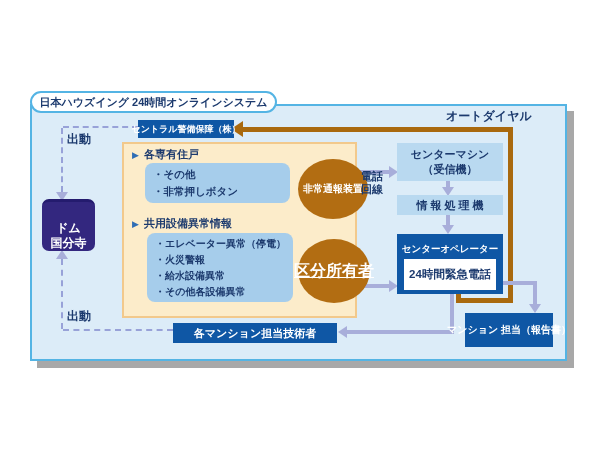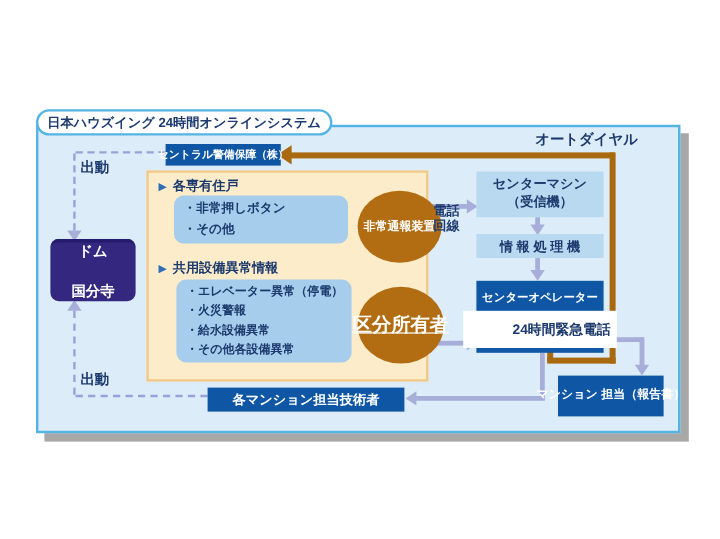--- a/index.html
+++ b/index.html
@@ -31,42 +31,42 @@
   .heading .tri{color:#2f6db5;font-size:9px;margin-right:5px;}
   .itembox{background:#a6cdeb;border-radius:8px;color:#1c3a6e;font-weight:bold;
            display:flex;flex-direction:column;justify-content:center;
            padding-left:8px;z-index:10;}
   .itembox div{white-space:nowrap;}
   
   .circle{background:#b26d12;border-radius:50%;color:#ffffff;font-weight:bold;
           display:flex;align-items:center;justify-content:center;z-index:15;
           white-space:nowrap;}
   
-  .dombox{left:42px;top:199px;width:71px;height:49px;background:#33277f;
+  .dombox{left:42px;top:199px;width:53px;height:49px;background:#33277f;
           border-top:3px solid #241b6e;border-radius:7px;color:#ffffff;font-weight:bold;
           font-size:12px;line-height:15px;display:flex;flex-direction:column;
-          align-items:center;justify-content:space-between;text-align:center;z-index:20;}
+          align-items:center;justify-content:flex-end;text-align:center;z-index:20;}
   
   .brown{background:#a9690e;z-index:8;}
   .purple{background:#a8aeda;z-index:8;}
   .dash-h{border-top:2px dashed #98a2d8;z-index:8;}
   .dash-v{border-left:2px dashed #98a2d8;z-index:8;}
   
   .tri-left-brown{width:0;height:0;border-top:8px solid transparent;border-bottom:8px solid transparent;
         border-right:12px solid #a9690e;z-index:9;}
   .tri-right-p{width:0;height:0;border-top:6px solid transparent;border-bottom:6px solid transparent;
         border-left:9px solid #a8aeda;z-index:9;}
   .tri-left-p{width:0;height:0;border-top:6px solid transparent;border-bottom:6px solid transparent;
         border-right:9px solid #a8aeda;z-index:9;}
   .tri-down-p{width:0;height:0;border-left:6px solid transparent;border-right:6px solid transparent;
         border-top:9px solid #a8aeda;z-index:9;}
   .tri-up-p{width:0;height:0;border-left:6px solid transparent;border-right:6px solid transparent;
         border-bottom:9px solid #a8aeda;z-index:9;}
   .white-inner{background:#ffffff;color:#1c3a6e;font-weight:bold;font-size:11.5px;
-        display:flex;align-items:center;justify-content:center;white-space:nowrap;padding-left:36px;}
+        display:flex;align-items:center;justify-content:center;white-space:nowrap;}
 </style>
 </head>
 <body>
 
 <div class="stage">
 
   <div class="abs panel"></div>
 
   <div class="abs dash-h" style="left:63px;top:126px;width:75px;"></div>
   <div class="abs dash-v" style="left:61px;top:128px;height:64px;"></div>
@@ -103,22 +103,22 @@
 
   <div class="abs purple" style="left:502px;top:281px;width:34px;height:4px;"></div>
   <div class="abs purple" style="left:533px;top:281px;width:4px;height:25px;"></div>
   <div class="abs tri-down-p" style="left:529px;top:304px;"></div>
 
   <div class="abs cream"></div>
   <div class="abs heading" style="left:132px;top:147px;">
     <span class="tri">▶</span><span>各専有住戸</span>
   </div>
   <div class="abs itembox" style="left:145px;top:163px;width:137px;height:40px;font-size:10.5px;line-height:17px;">
+    <div>・その他</div>
     <div>・非常押しボタン</div>
-    <div>・その他</div>
   </div>
   <div class="abs heading" style="left:132px;top:216px;">
     <span class="tri">▶</span><span>共用設備異常情報</span>
   </div>
   <div class="abs itembox" style="left:147px;top:233px;width:138px;height:69px;font-size:10px;line-height:16px;">
     <div>・エレベーター異常（停電）</div>
     <div>・火災警報</div>
     <div>・給水設備異常</div>
     <div>・その他各設備異常</div>
   </div>

